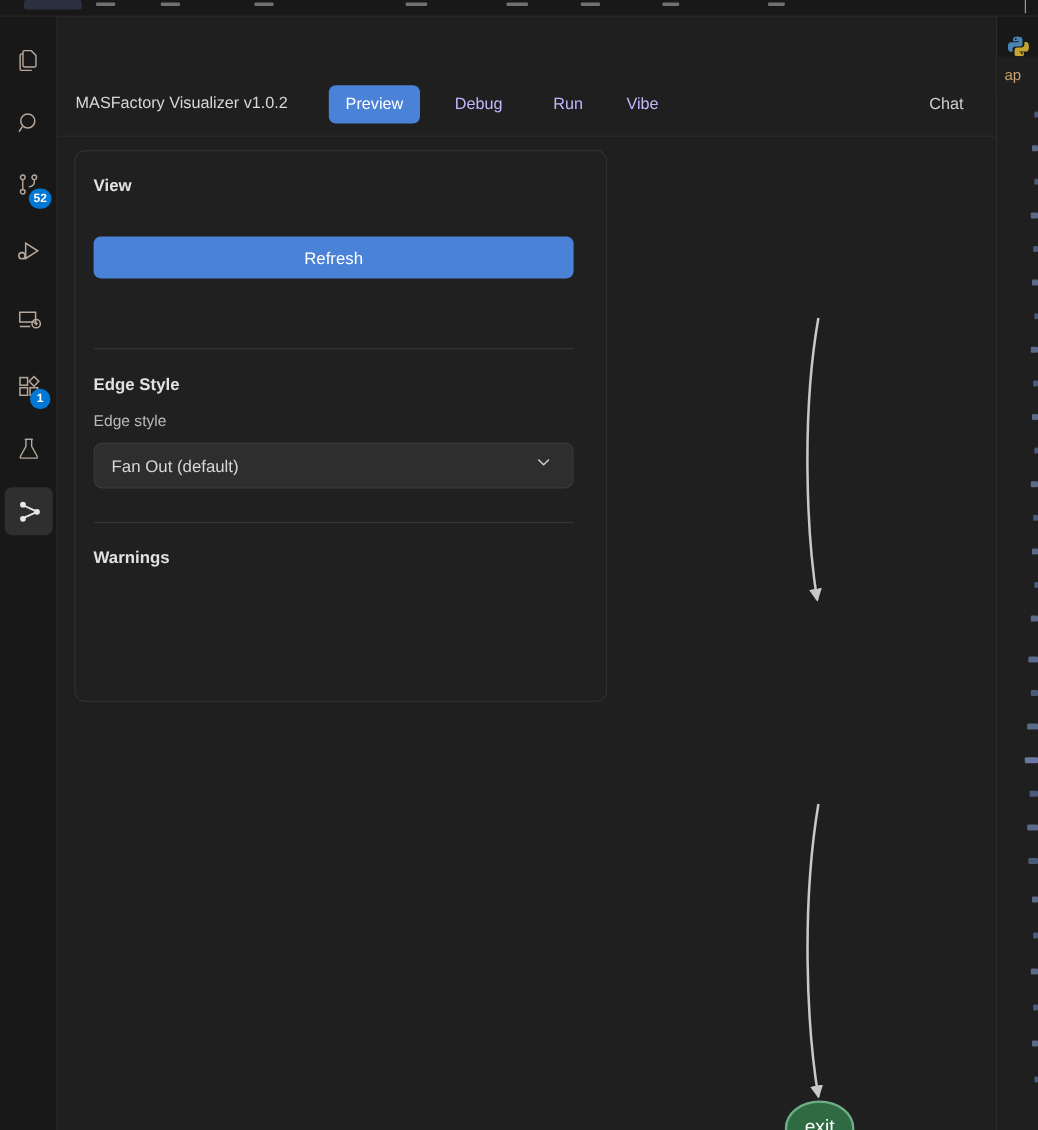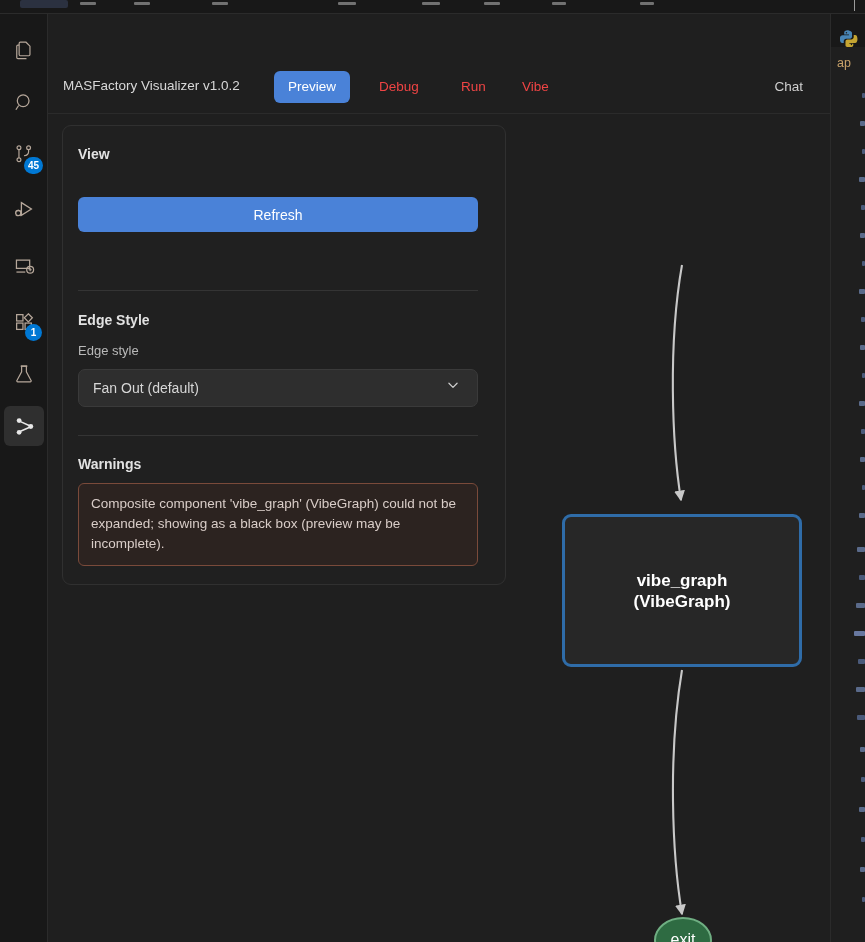--- a/index.html
+++ b/index.html
@@ -58,21 +58,21 @@
 
   
   .webview { position:absolute; left:48px; top:61px; width:782px; height:881px;
              background:#1f1f1f; }
 
   
   .subbar { position:absolute; left:0; top:0; width:782px; height:53px;
             border-bottom:1px solid #2b2b2b; }
   .brand { position:absolute; left:15px; top:17px; font-size:13.5px; color:#d8d8d8;text-align:center; }
   .navtab { position:absolute; top:10px; height:32px; padding:0 14px; line-height:32px;
-            border-radius:6px; font-size:13.5px; color:#ef4444; background:transparent;
+            border-radius:6px; font-size:13.5px; color:#c4b5fd; background:transparent;
             border:none; cursor:pointer; font-family:"Liberation Sans", sans-serif; white-space:nowrap; }
   .navtab.sel { background:#4a82d8; color:#ffffff; }
   .chatlink { position:absolute; top:18px; right:27px; font-size:13.5px; color:#d0d0d0; cursor:pointer; }
 
   
   .card { position:absolute; left:14px; top:64px; width:444px; height:460px;
           background:#202020; border:1px solid #303030; border-radius:9px; }
   .section-h { position:absolute; left:15px; font-size:14px; font-weight:700; color:#e2e2e2; }
   .bigbtn { position:absolute; left:15px; width:400px; height:35px; border-radius:6px;
             background:#4a82d8; border:none; color:#ffffff; font-size:14px; cursor:pointer;
@@ -141,21 +141,21 @@
     <div class="act-item" style="top:116px;">
       <div class="glyphwrap">
         <svg width="22" height="22" viewBox="0 0 24 24" fill="none" stroke="#b6a79a" stroke-width="1.3">
           <circle cx="6.5" cy="5.2" r="2.1"></circle>
           <circle cx="17" cy="5.2" r="2.1"></circle>
           <circle cx="6.5" cy="18.3" r="2.1"></circle>
           <path d="M6.5 7.3v8.9"></path>
           <path d="M17 7.3v2.2c0 2.6-2.1 4.1-5 4.4"></path>
         </svg>
       </div>
-      <div class="badge" style="left:24px; top:27px;">45</div>
+      <div class="badge" style="left:24px; top:27px;">52</div>
     </div>
 
     <div class="act-item" style="top:172px;">
       <div class="glyphwrap">
         <svg width="24" height="24" viewBox="0 0 24 24" fill="none" stroke="#b6a79a" stroke-width="1.3">
           <path d="M9.4 4.6 19.4 11 9.4 17.4z"></path>
           <circle cx="6.3" cy="15.1" r="2.6"></circle>
           <path d="M6.3 11.8v.7M3 15.1h.7M8.9 15.1h.7M4 12.8l.6.6M8.6 12.8l-.6.6M4 17.7l.6-.6M8.6 17.7l-.6-.6"></path>
         </svg>
       </div>
@@ -287,39 +287,34 @@
           <svg width="14" height="14" viewBox="0 0 24 24" fill="none" stroke="#cfcfcf" stroke-width="2.1" stroke-linecap="round" stroke-linejoin="round">
             <path d="M5 9l7 7 7-7"></path>
           </svg>
         </span>
       </div>
 
       <div class="divider" style="top:309px;"></div>
 
       <div class="section-h" style="top:330px;">Warnings</div>
 
-      <div class="warnbox" style="top:357px;">Composite component 'vibe_graph' (VibeGraph) could not be expanded; showing as a black box (preview may be incomplete).</div>
     </div>
 
     <div class="graph">
 
       <svg width="324" height="828">
         <defs>
           <marker id="ah" viewBox="0 0 10 10" refX="8.6" refY="5" markerWidth="5.2" markerHeight="5.2" orient="auto-start-reverse">
             <path d="M 0 0 L 10 5 L 0 10 z" fill="#c8c8c8"></path>
           </marker>
         </defs>
         <path d="M 176 151 C 162 230 166 330 175 386" fill="none" stroke="#c8c8c8" stroke-width="2.1" marker-end="url(#ah)"></path>
         <path d="M 176 556 C 162 640 166 740 176 800" fill="none" stroke="#c8c8c8" stroke-width="2.1" marker-end="url(#ah)"></path>
       </svg>
 
 
-      <div class="node-box" style="left:56px; top:400px; width:240px; height:153px; background:#272727; border:3px solid #2f6ca8;">
-        <span>vibe_graph</span>
-        <span>(VibeGraph)</span>
-      </div>
 
       <div class="node-ellipse" style="left:148px; top:803px; width:58px; height:46px; background:#2e6b42; border:2px solid #6fae82;">
         <span>exit</span>
       </div>
     </div>
   </div>
 </div>
 
 </body></html>

